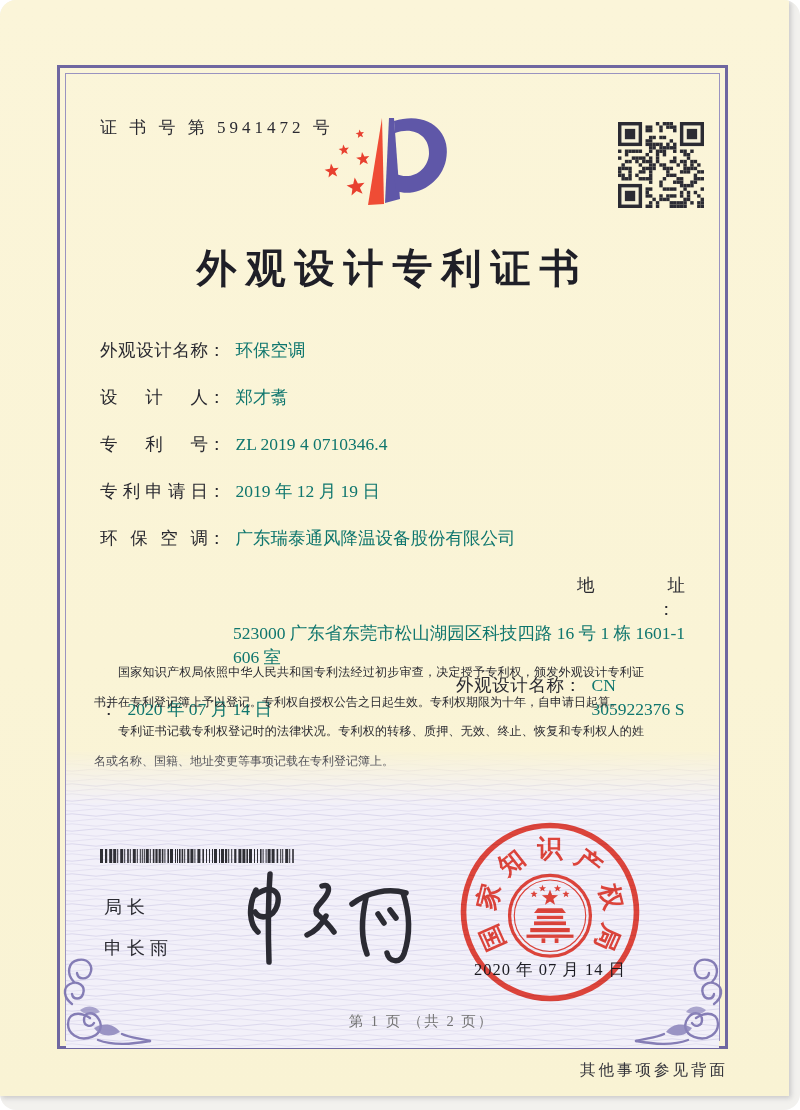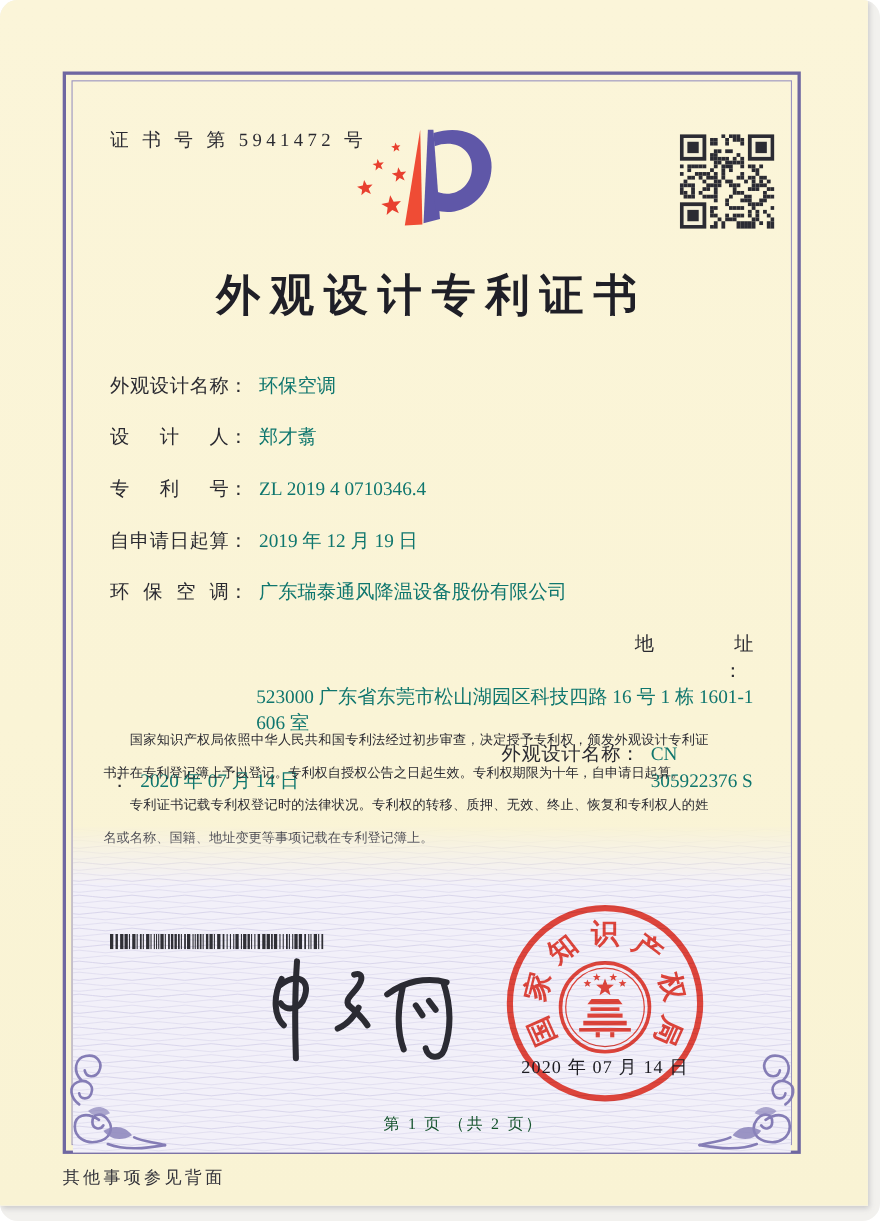--- a/index.html
+++ b/index.html
@@ -67,24 +67,24 @@
   .signer div { margin-bottom:17px; }
   .signature { position:absolute; left:218px; top:866px; }
   .seal { position:absolute; left:456px; top:818px; width:188px; height:188px;
     mix-blend-mode:multiply; opacity:.92; }
   .seal-date {
     position:absolute; left:452px; top:959px; width:196px; text-align:center;
     font-size:16.5px; letter-spacing:1px; color:#1c1c22; z-index:5;
   }
   .page-foot {
     position:absolute; left:57px; top:1012px; width:729px; text-align:center;
-    font-size:14.5px; letter-spacing:2px; color:#14532d;
+    font-size:14.5px; letter-spacing:2px; color:#737373;
   }
   .back-note {
-    position:absolute; left:57px; top:1060px; width:671px; text-align:left;
+    position:absolute; left:57px; top:1060px; width:671px; text-align:right;
     font-size:15.5px; letter-spacing:3px; color:#33333a;
   }
 </style>
 </head>
 <body>
 
 <div class="scan">
   <div class="paper"></div>
   <div class="frame-outer"></div>
   <div class="frame-inner"></div>
@@ -323,21 +323,21 @@
       <span class="lab">设计人</span>
         <span class="colon">：</span>
       <span class="val">郑才翥</span>
     </div>
     <div class="row">
       <span class="lab">专利号</span>
         <span class="colon">：</span>
       <span class="val">ZL 2019 4 0710346.4</span>
     </div>
     <div class="row">
-      <span class="lab">自申请日起算</span>
+      <span class="lab">专利申请日</span>
         <span class="colon">：</span>
       <span class="val">2019 年 12 月 19 日</span>
     </div>
     <div class="row">
       <span class="lab">环保空调</span>
         <span class="colon">：</span>
       <span class="val">广东瑞泰通风降温设备股份有限公司</span>
     </div>
     <div class="row addr">
       <span class="lab">地址</span>
@@ -509,20 +509,24 @@
       <rect x="167.59999999999997" y="0" width="3" height="14" fill="#2f2f35"></rect>
       <rect x="171.59999999999997" y="0" width="3" height="14" fill="#2f2f35"></rect>
       <rect x="176.59999999999997" y="0" width="1.6" height="14" fill="#2f2f35"></rect>
       <rect x="180.19999999999996" y="0" width="1" height="14" fill="#2f2f35"></rect>
       <rect x="182.19999999999996" y="0" width="1" height="14" fill="#2f2f35"></rect>
       <rect x="185.19999999999996" y="0" width="3" height="14" fill="#2f2f35"></rect>
       <rect x="189.19999999999996" y="0" width="1" height="14" fill="#2f2f35"></rect>
       <rect x="192.19999999999996" y="0" width="1.6" height="14" fill="#2f2f35"></rect>
     </svg>
 
+  <div class="signer">
+    <div>局长</div>
+    <div>申长雨</div>
+  </div>
 
   <svg class="signature" width="215" height="104" viewBox="0 0 215 104">
     <g stroke="#2b2b33" stroke-width="5.5" fill="none" stroke-linecap="round" stroke-linejoin="round">
       <path d="M 52 8 C 50 36 50 66 51 96"></path>
       <path d="M 38 24 C 30 40 31 58 40 66"></path>
       <path d="M 36 30 C 52 18 64 24 59 40 C 55 52 42 54 37 46"></path>
       <path d="M 104 20 C 110 18 113 22 108 30 C 103 38 95 42 99 48"></path>
       <path d="M 108 50 C 103 60 96 66 89 69"></path>
       <path d="M 99 48 C 106 54 112 60 116 66"></path>
       <path d="M 134 38 C 150 26 170 22 188 27"></path>

